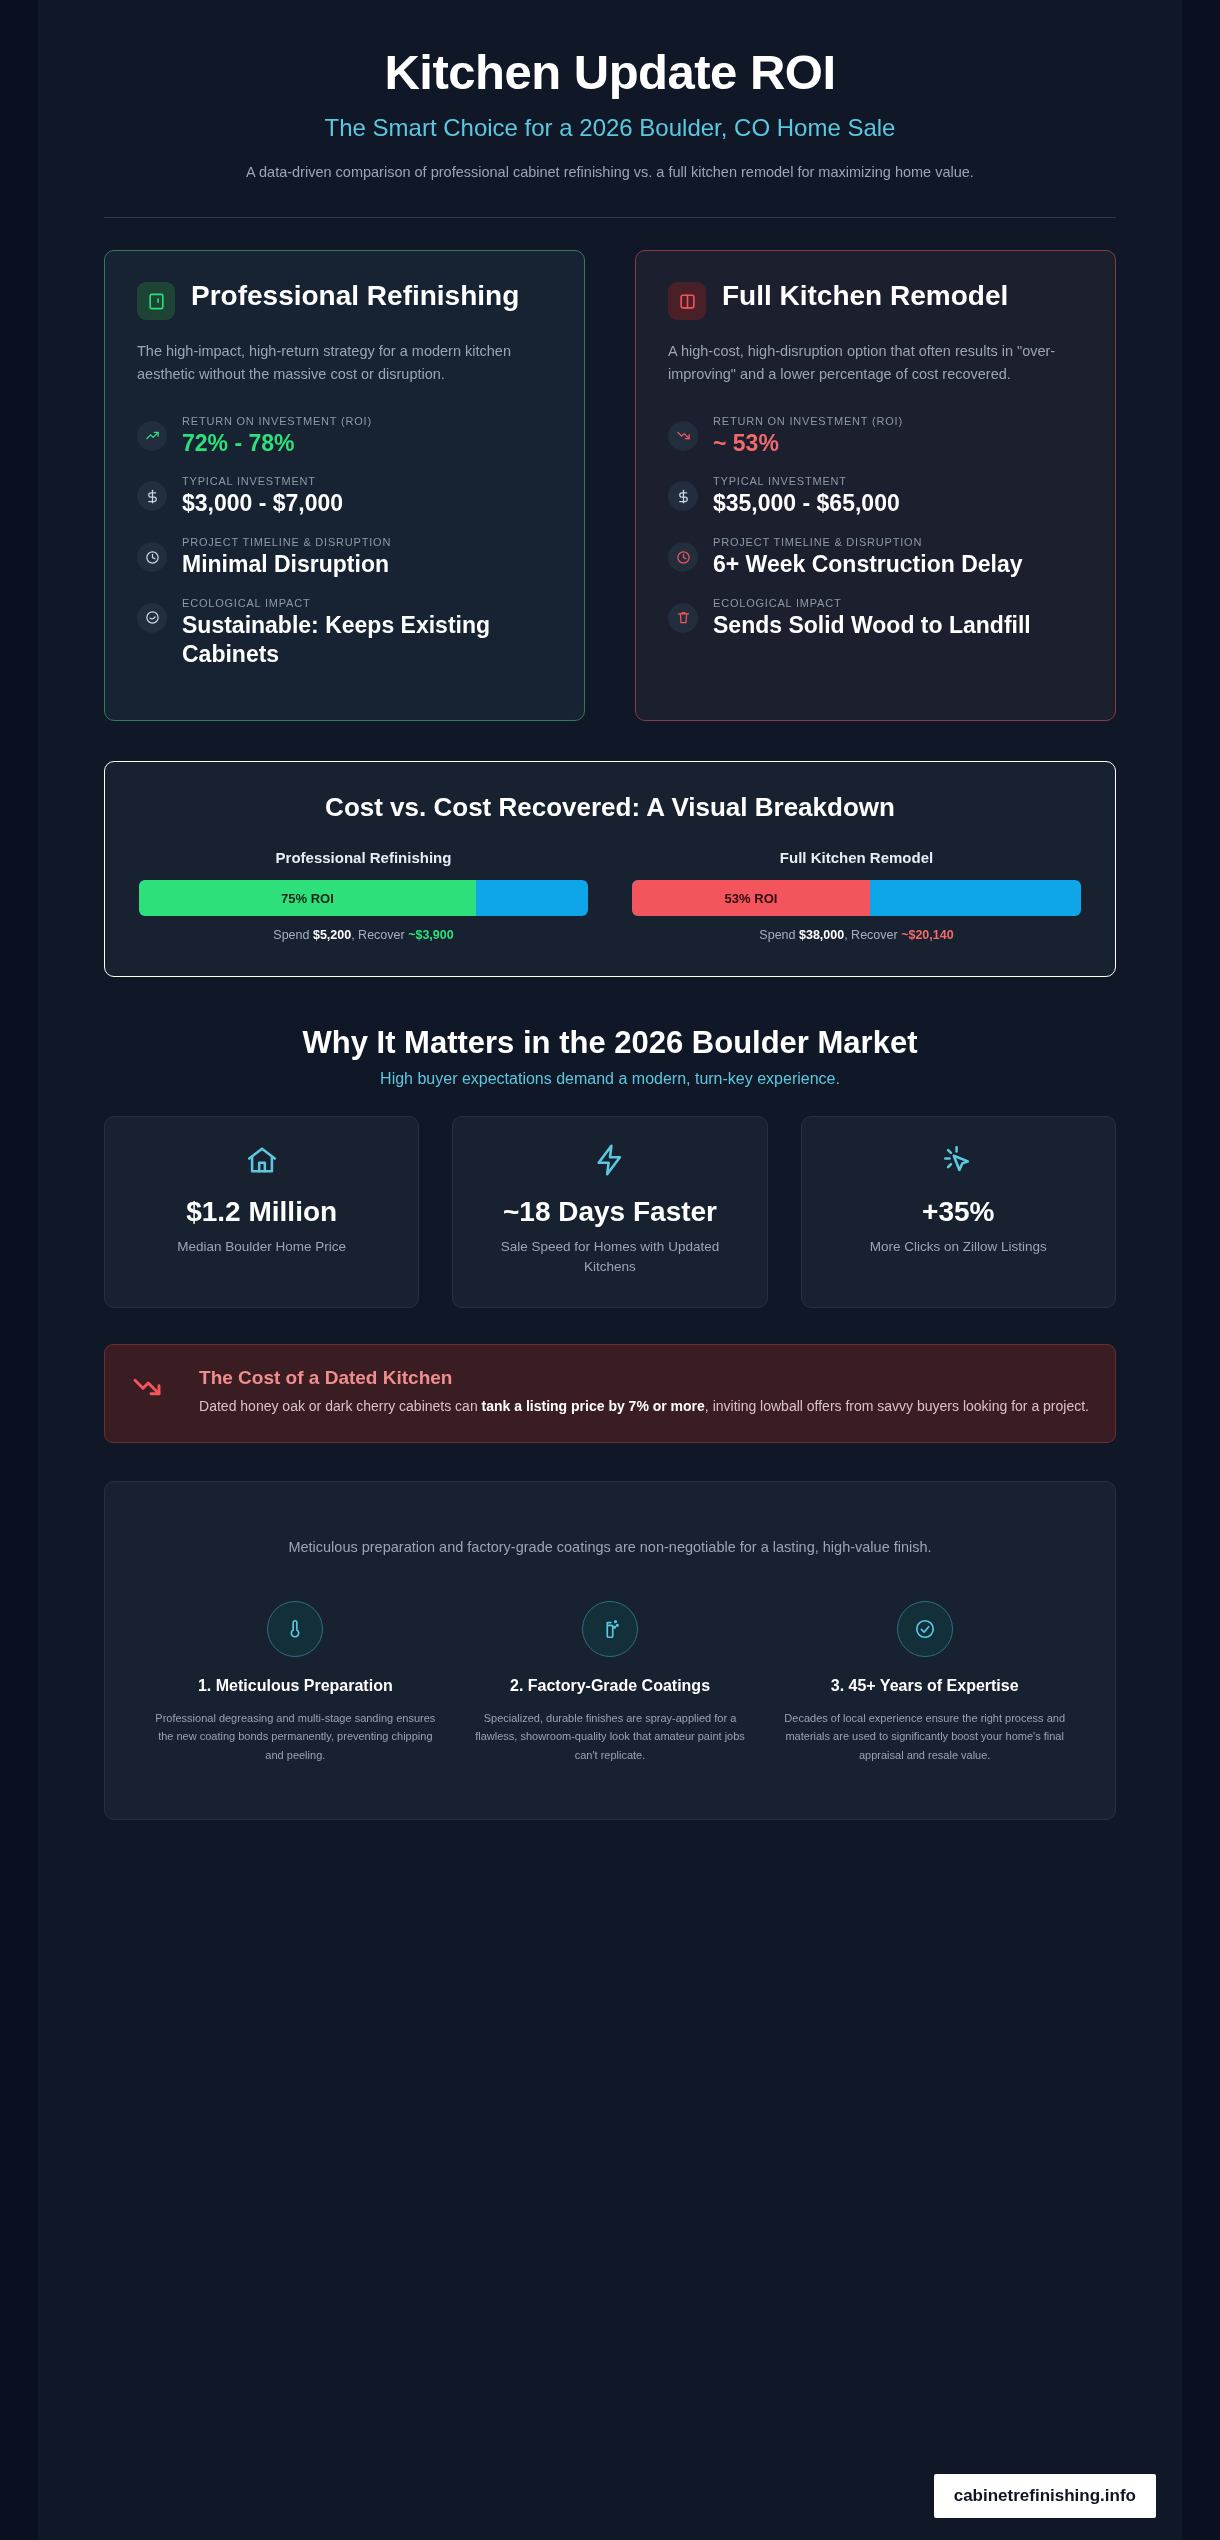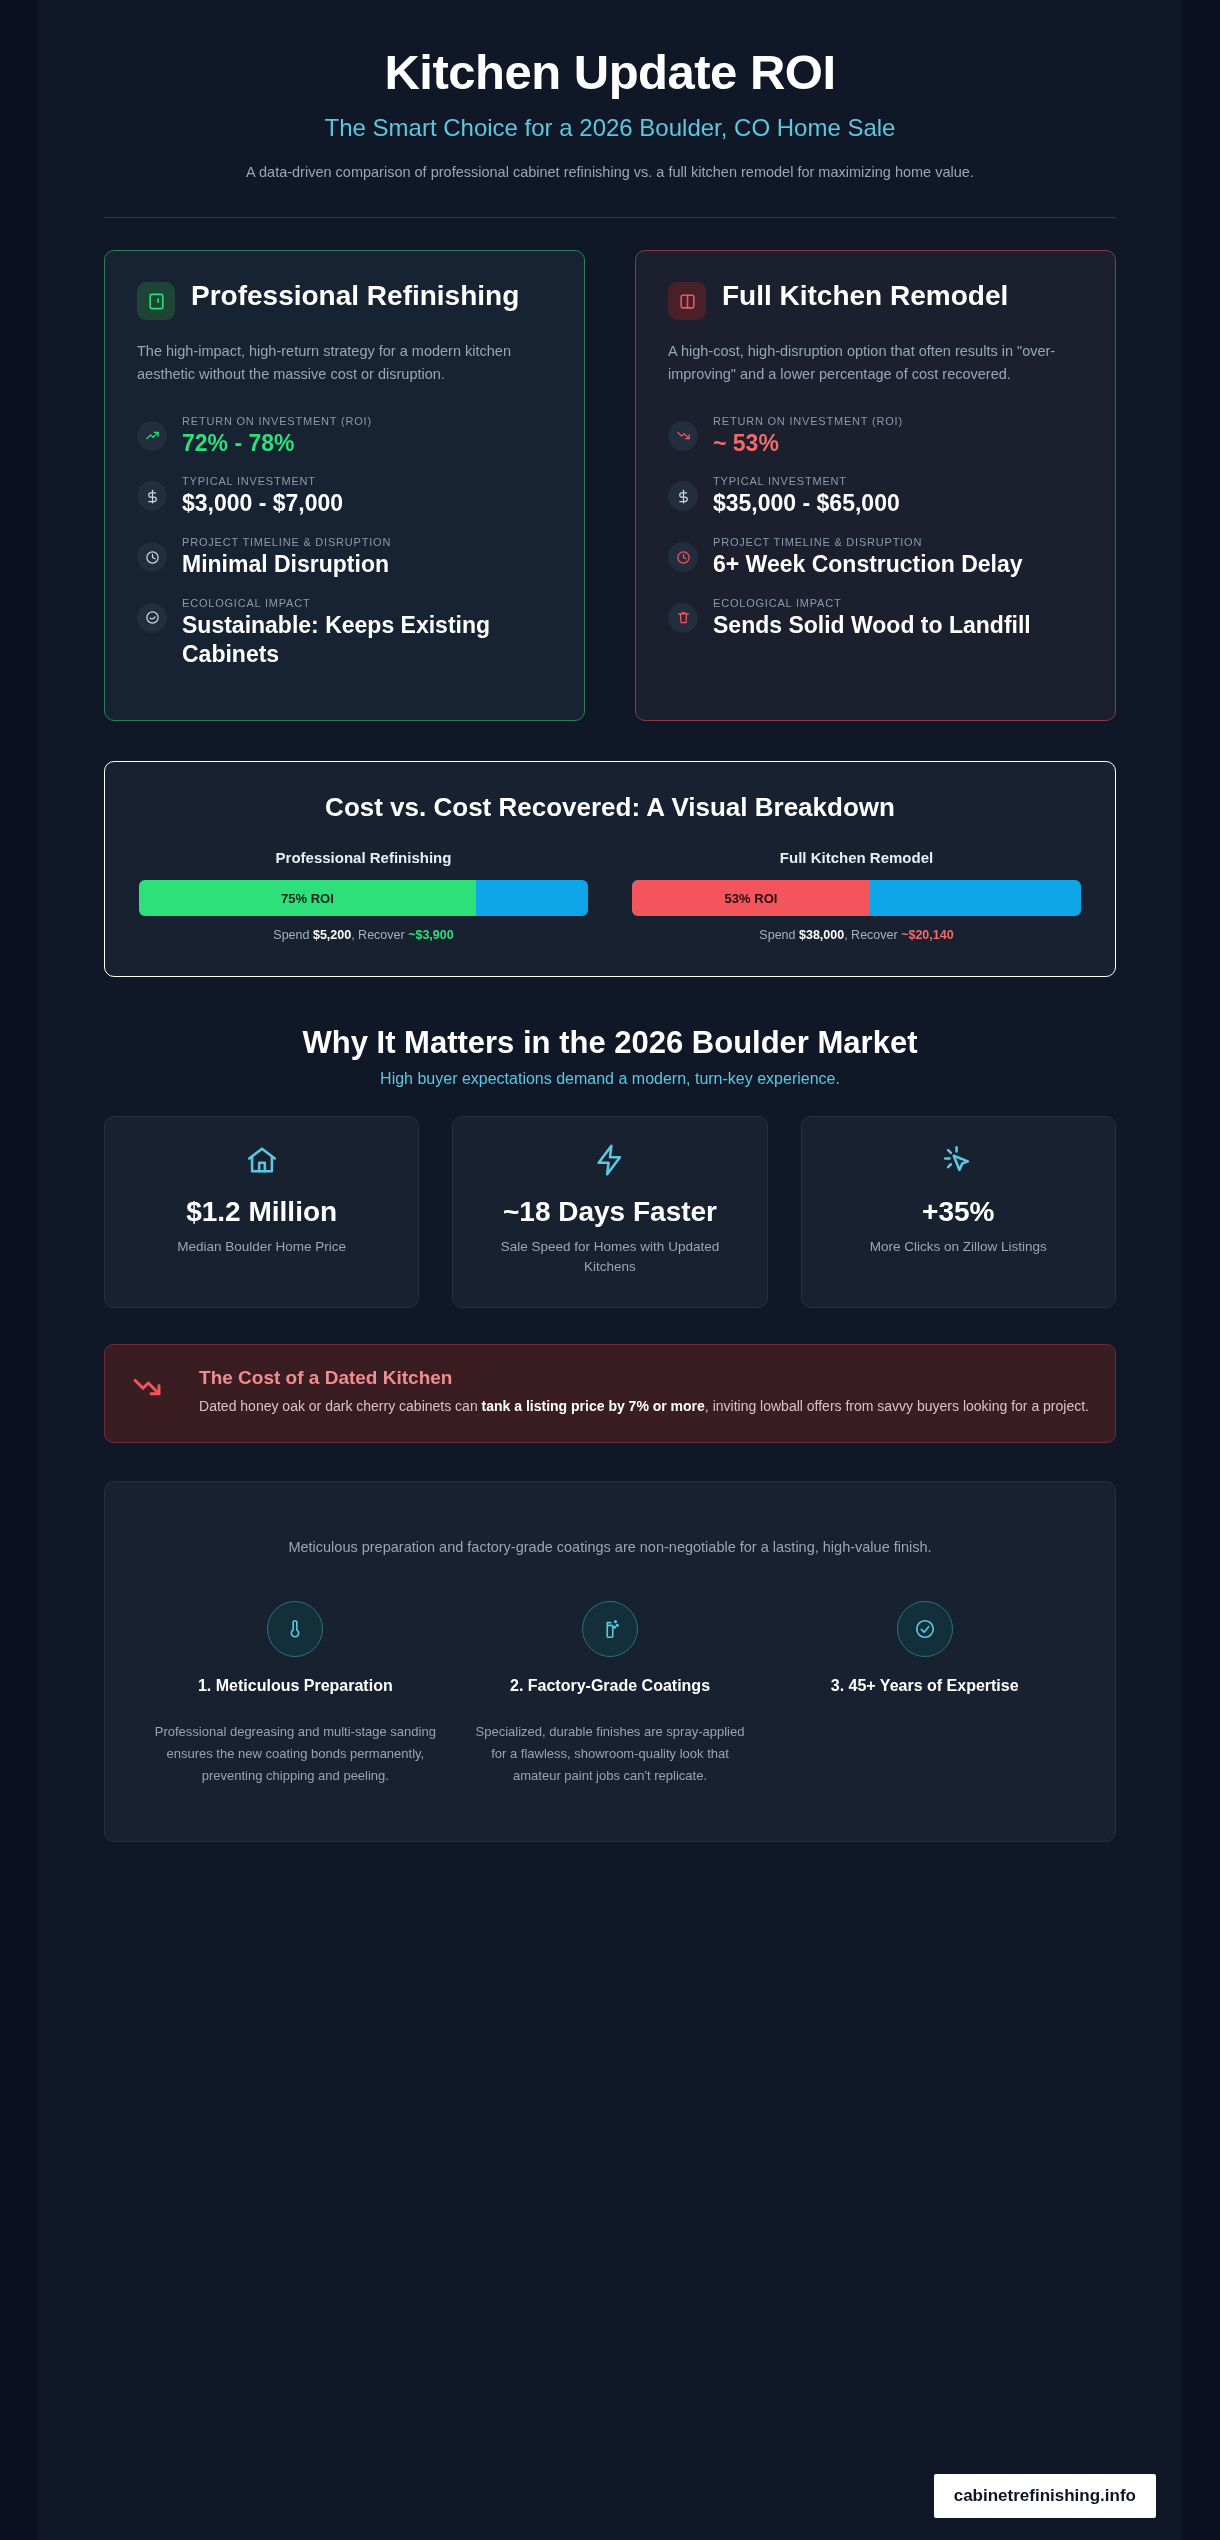--- a/index.html
+++ b/index.html
@@ -282,24 +282,24 @@
     margin: 0 auto 18px auto;
     display: flex; align-items: center; justify-content: center;
   }
   .step-title {
     font-size: 16px;
     font-weight: bold;
     color: #ffffff;
     line-height: 1.35;
   }
   .step-text {
-    font-size: 13px;
+    font-size: 11px;
     color: #98a3b2;
     line-height: 1.7;
-    margin-top: 24px;
+    margin-top: 12px;
   }
 
   
   .badge {
     position: absolute;
     right: 26px;
     bottom: 22px;
     background: #ffffff;
     color: #0d1422;
     font-size: 17px;
@@ -565,18 +565,19 @@
       </div>
 
       <div class="step">
         <div class="step-circle">
           <svg width="22" height="22" viewBox="0 0 24 24" fill="none" stroke="#5cc8e0" stroke-width="1.8" stroke-linecap="round" stroke-linejoin="round">
             <circle cx="12" cy="12" r="9"></circle>
               <polyline points="8,12.5 11,15.5 16,9.5"></polyline>
           </svg>
         </div>
         <div class="step-title">3. 45+ Years of Expertise</div>
+        <div class="step-text">Decades of local experience ensure the right process and materials are used to significantly boost your home's final appraisal and resale value.</div>
       </div>
     </div>
   </div>
 
   <div class="badge">cabinetrefinishing.info</div>
 </div>
 
 </body></html>

